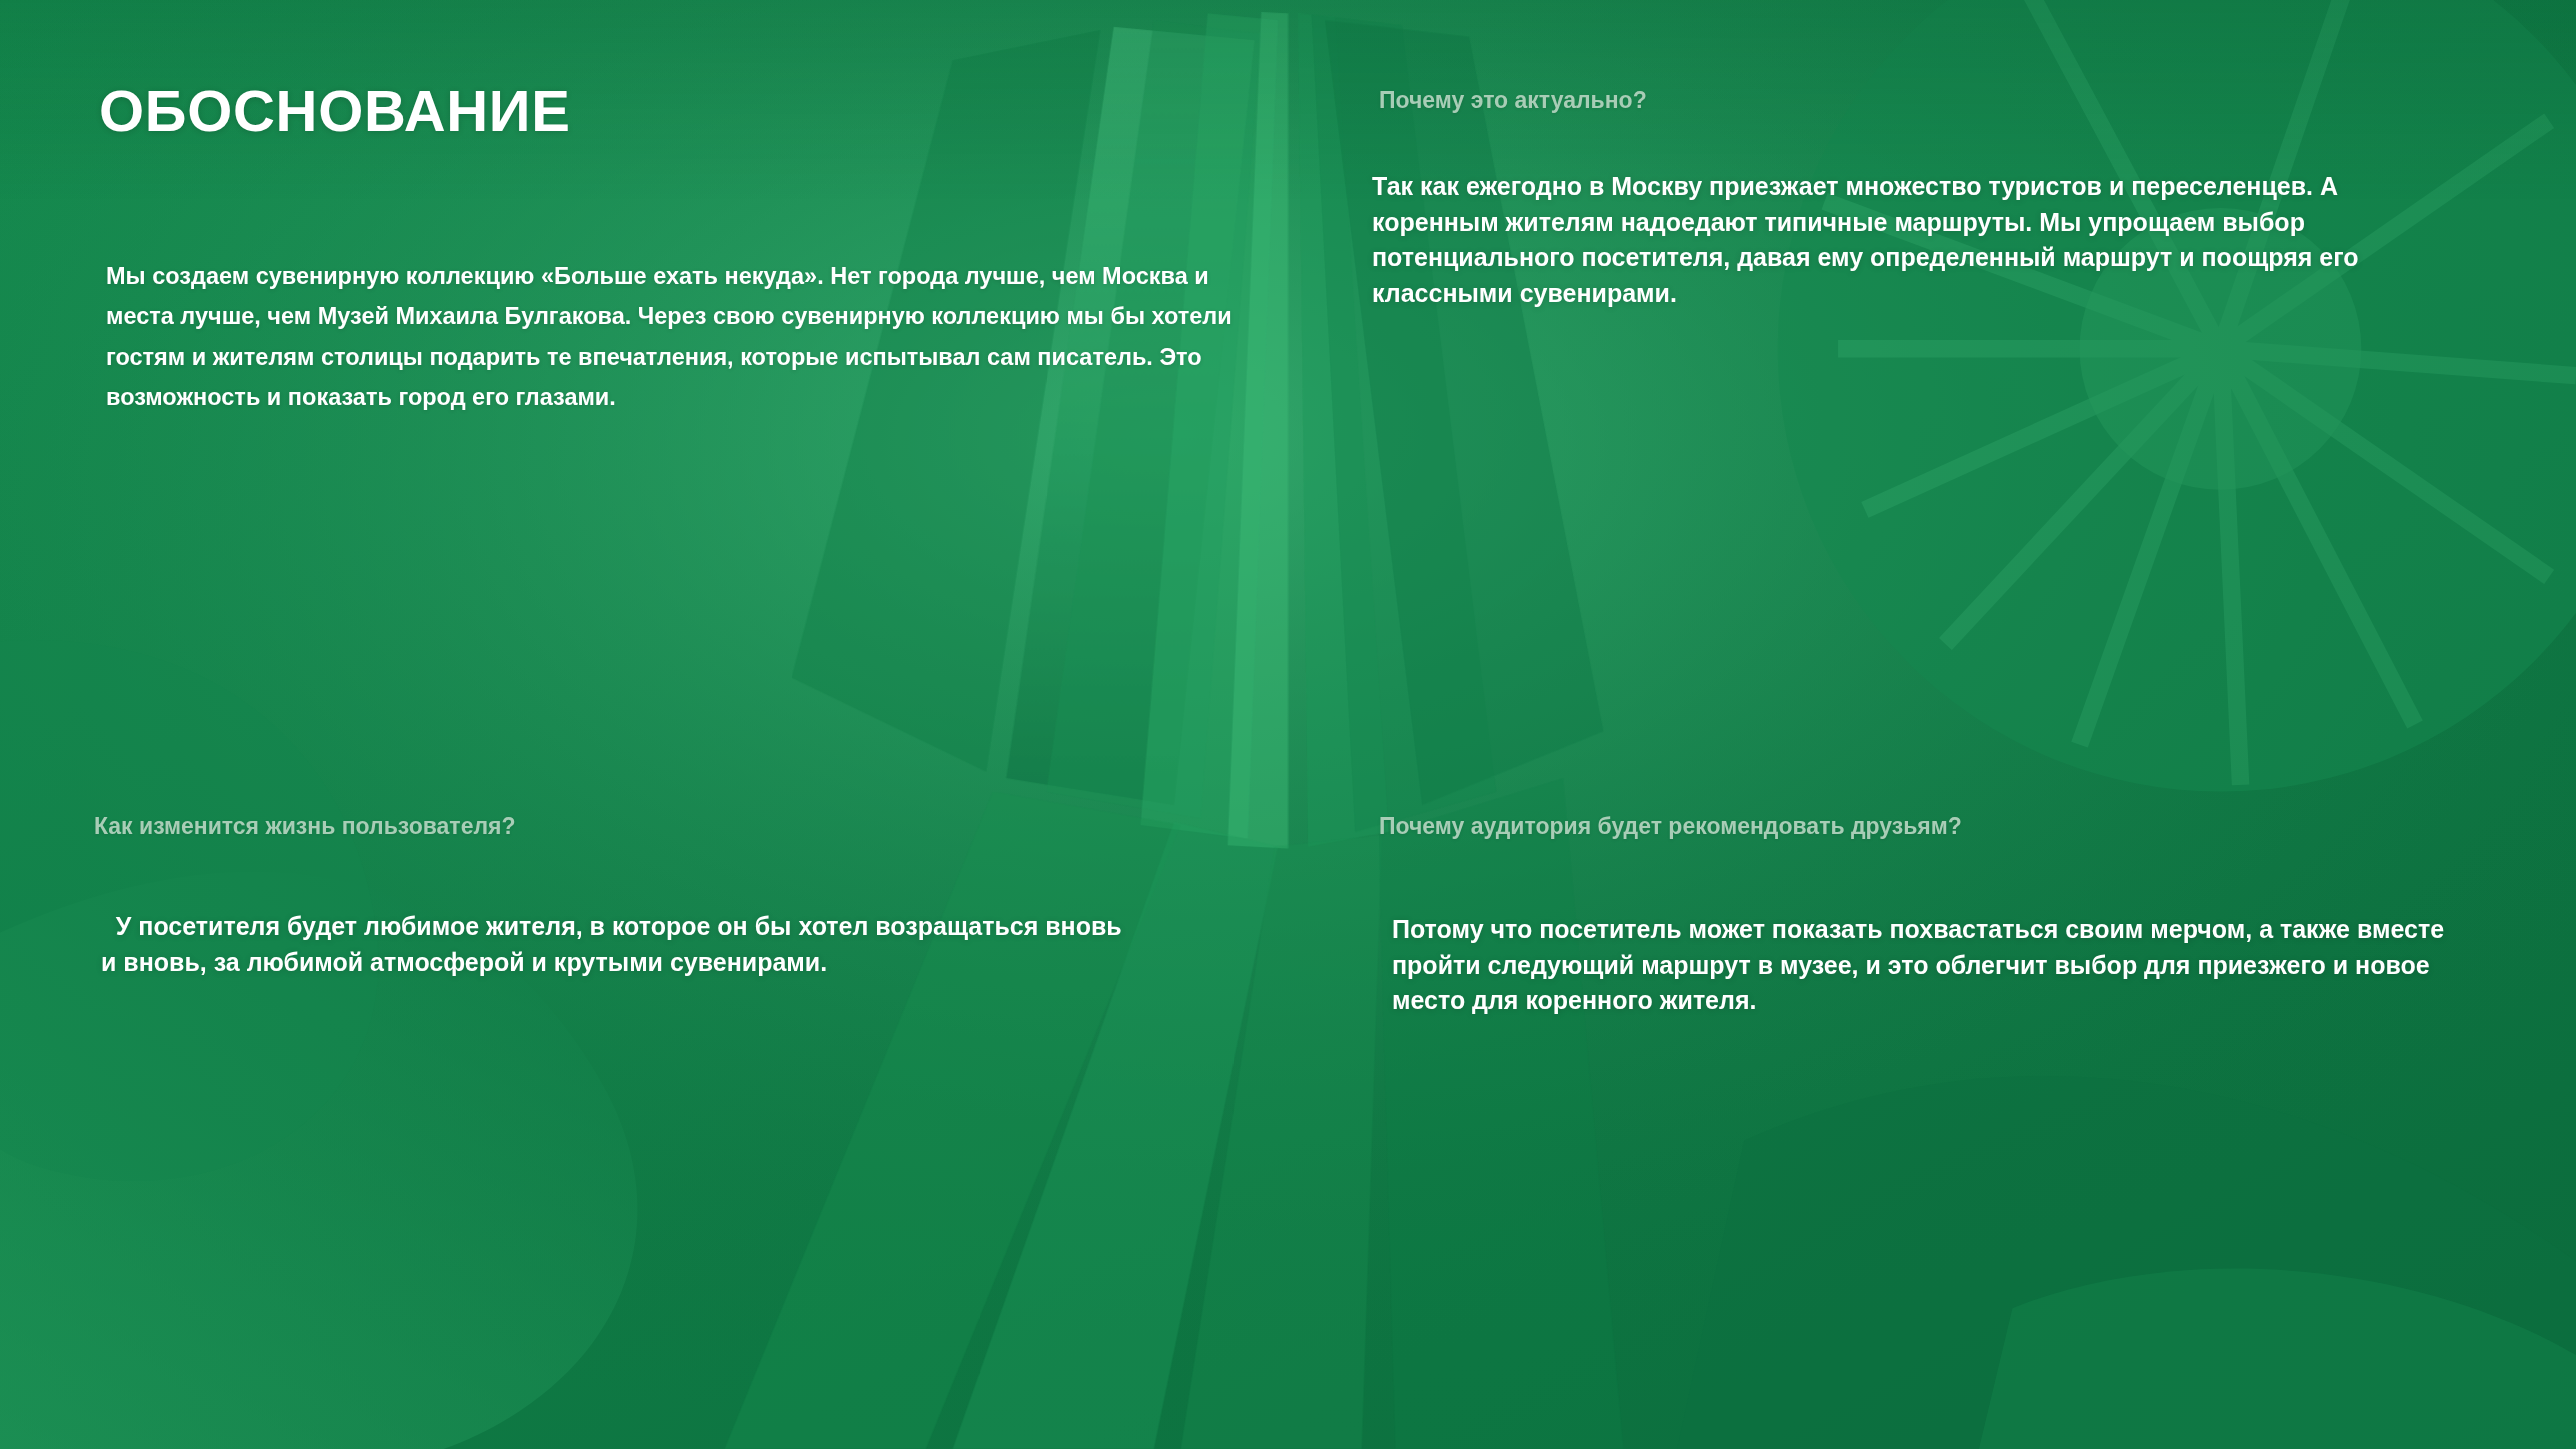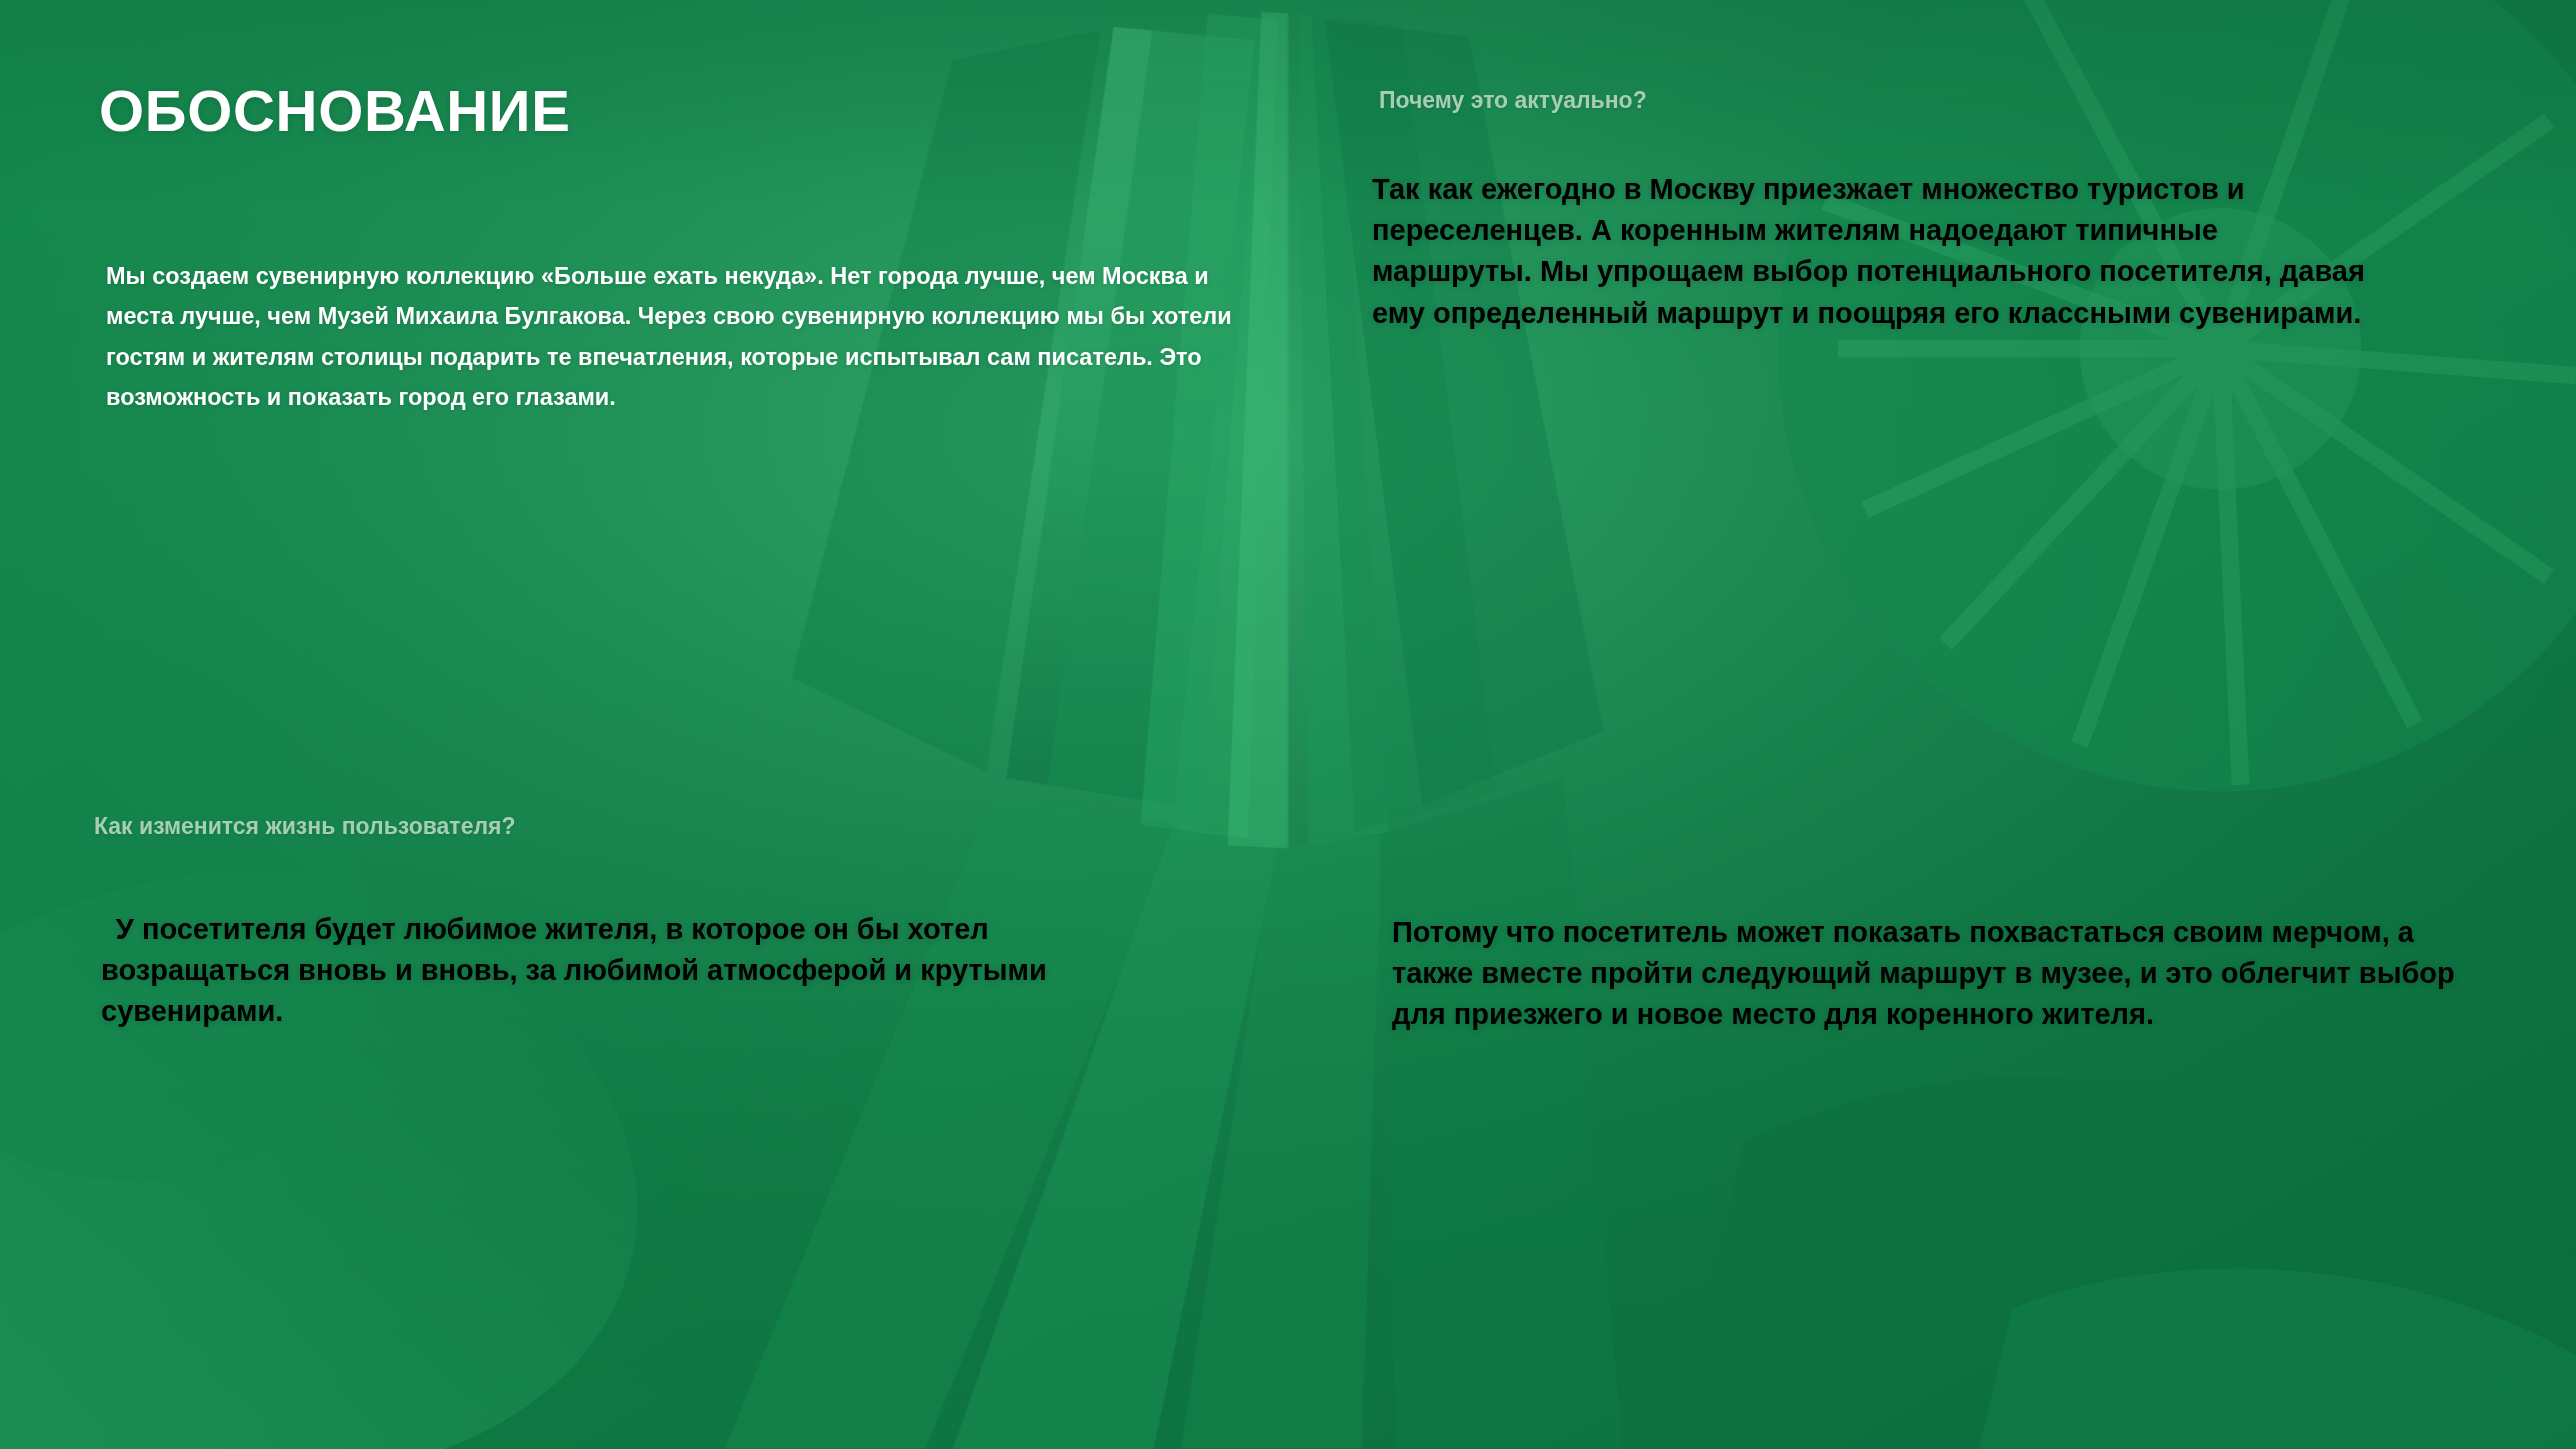--- a/index.html
+++ b/index.html
@@ -61,22 +61,22 @@
 
   .question-label {
     color: #a8cdb6;
     font-size: 23px;
     font-weight: bold;
     line-height: 1.3;
     text-shadow: 0 0.7px 3.4px rgba(0,0,0,0.10);
   }
 
   .answer-text {
-    color: #000000;
-    font-size: 29px;
+    color: #ffffff;
+    font-size: 25px;
     font-weight: bold;
     line-height: 1.42;
     text-shadow: 0 1.3px 6px rgba(0,0,0,0.17);
   }
 
   .answer-text.indent {
     text-indent: 14.8px;
   }
 
   
@@ -192,19 +192,22 @@
       <div class="answer-text">Так как ежегодно в Москву приезжает множество туристов и переселенцев. А коренным жителям надоедают типичные маршруты. Мы упрощаем выбор потенциального посетителя, давая ему определенный маршрут и поощряя его классными сувенирами.</div>
     </div>
 
     <div class="block" id="block-q-life">
       <div class="question-label">Как изменится жизнь пользователя?</div>
     </div>
     <div class="block" id="block-a-life">
       <div class="answer-text indent">У посетителя будет любимое жителя, в которое он бы хотел возращаться вновь и вновь, за любимой атмосферой и крутыми сувенирами.</div>
     </div>
 
+    <div class="block" id="block-q-recommend">
+      <div class="question-label">Почему аудитория будет рекомендовать друзьям?</div>
+    </div>
     <div class="block" id="block-a-recommend">
       <div class="answer-text">Потому что посетитель может показать похвастаться своим мерчом, а также вместе пройти следующий маршрут в музее,  и это облегчит выбор для приезжего и новое место для коренного жителя.</div>
     </div>
 
   </div>
 </div>
 
 
 </body></html>

